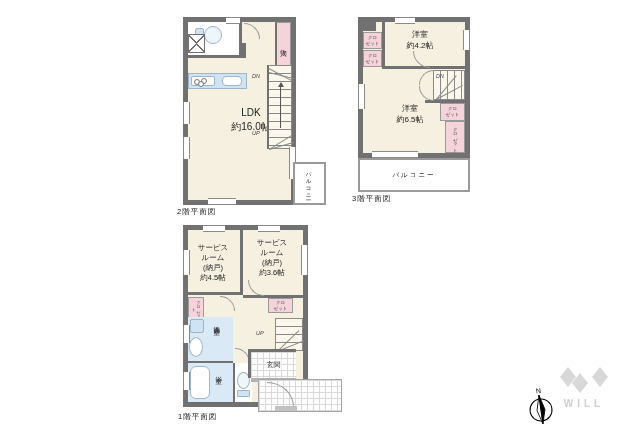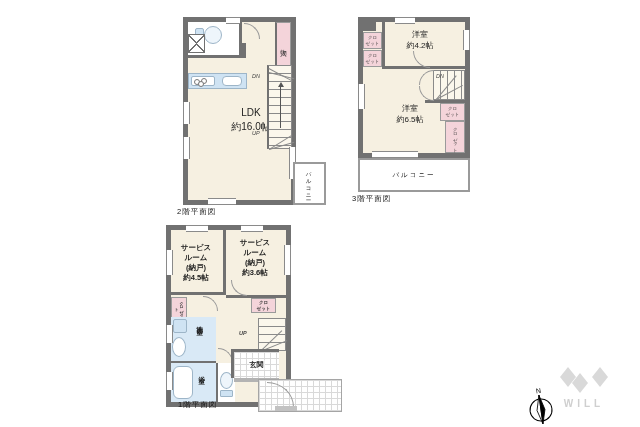--- a/index.html
+++ b/index.html
@@ -2,21 +2,21 @@
 <html><head>
 <meta charset="utf-8">
 <style>
   html,body{margin:0;padding:0;background:#fff;}
   .canvas{position:relative;width:640px;height:427px;background:#ffffff;overflow:hidden;
           font-family:"Liberation Sans","DejaVu Sans",sans-serif;color:#1c1c1c;}
   .abs{position:absolute;box-sizing:border-box;}
   .outline{position:absolute;box-sizing:border-box;border:5px solid #717171;background:#f6f0e1;}
   .f2{left:183px;top:17px;width:113px;height:188px;}
   .f3{left:358px;top:17px;width:112px;height:141px;}
-  .f1{left:166px;top:225px;width:125px;height:182px;font-weight:bold;}
+  .f1{left:183px;top:225px;width:125px;height:182px;}
   .pink{background:#f4d4da;}
   .blue{background:#d9e9f6;}
   .whiteroom{background:#ffffff;}
   .wallseg{position:absolute;background:#717171;}
   .vtext{writing-mode:vertical-rl;text-orientation:upright;letter-spacing:1px;}
   .ml{white-space:pre-line;}
   .rlabel{position:absolute;text-align:center;line-height:1.35;color:#1c1c1c;}
   .closet{position:absolute;box-sizing:border-box;border:1px solid #9a9a9a;display:flex;
           align-items:center;justify-content:center;text-align:center;color:#333;line-height:1.25;}
   .updn{position:absolute;font-size:5.5px;font-style:italic;color:#444;}
@@ -197,21 +197,21 @@
     <div class="winV" style="left:-5px;top:142px;height:18px;"></div>
     <div class="winH" style="left:15px;top:-5px;width:22px;"></div>
     <div class="winH" style="left:70px;top:-5px;width:22px;"></div>
     <div class="winV" style="right:-5px;top:15px;height:30px;"></div>
   </div>
 
   <div class="abs grid" style="left:258px;top:379px;width:84px;height:33px;border:1px solid #a5a5a5;">
     <div class="arcTR" style="left:8px;top:2px;width:26px;height:24px;"></div>
     <div class="abs" style="left:16px;top:26px;width:22px;height:5px;background:#c2c2c2;"></div>
   </div>
-  <div class="floorlabel" style="left:178px;top:400px;">1階平面図</div>
+  <div class="floorlabel" style="left:178px;top:412px;">1階平面図</div>
 
   <div class="abs" style="left:522px;top:384px;width:38px;height:42px;">
     <svg width="38" height="42" viewBox="0 0 38 42">
       <g transform="rotate(-8 19 26)">
         <text x="19" y="9" font-size="7" text-anchor="middle" fill="#000">N</text>
         <circle cx="19" cy="26" r="11" fill="none" stroke="#000" stroke-width="1"></circle>
         <polygon points="19,11 15,26 19,40" fill="#ffffff" stroke="#000" stroke-width="0.8"></polygon>
         <polygon points="19,11 23,26 19,40" fill="#000000" stroke="#000" stroke-width="0.8"></polygon>
       </g>
     </svg>

